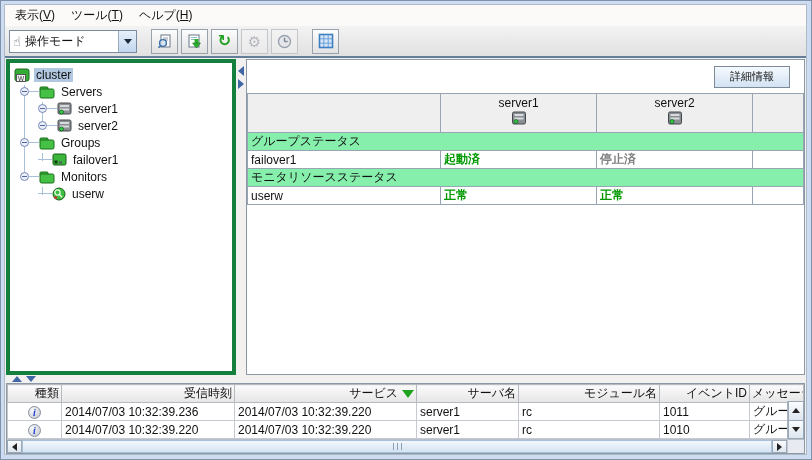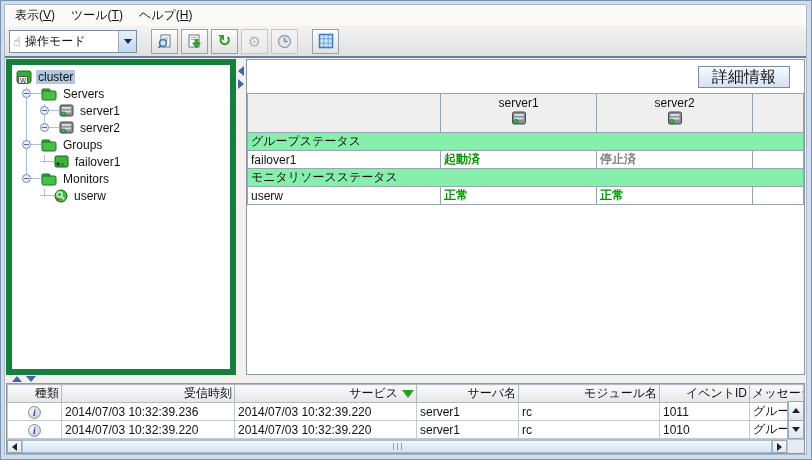--- a/index.html
+++ b/index.html
@@ -32,35 +32,35 @@
   .tb-sep { width:8px; }
   .tb-btn { width:27px; height:25px; border:1px solid #98a2ac;
             background:linear-gradient(#fdfdfd,#e2e2e2);
             display:flex; align-items:center; justify-content:center; }
   .tb-btn.disabled { border-color:#c3c7cb; background:linear-gradient(#f3f3f3,#eaeaea); }
   .glyph-refresh { font-size:16px; font-weight:bold; color:#22a022; line-height:1; }
   .glyph-gear { font-size:15px; color:#b4b8bc; line-height:1; }
 
   
   .main { flex:1; display:flex; padding:1px 1px 0 1px; min-height:0; }
-  .tree-panel { width:230px; flex:none; background:#fff; border:6px solid #15803d;
+  .tree-panel { width:230px; flex:none; background:#fff; border:4px solid #15803d;
                 position:relative; padding-top:3px; overflow:hidden; }
   .vdivider { width:10px; flex:none; position:relative; }
   .tri-left { position:absolute; top:7px; left:2px; width:0; height:0;
               border-top:5px solid transparent; border-bottom:5px solid transparent;
               border-right:6px solid #3f66a5; }
   .tri-right { position:absolute; top:20px; left:2px; width:0; height:0;
                border-top:5px solid transparent; border-bottom:5px solid transparent;
                border-left:6px solid #3f66a5; }
   .right-panel { flex:1; background:#fff; border:1px solid #8b98a5;
                  display:flex; flex-direction:column; min-width:0; }
   .panel-header { height:33px; flex:none; display:flex; align-items:center;
                   padding:0 14px 0 10px; }
   .panel-title { font-size:13px; color:#222; }
-  .detail-btn { margin-left:auto; width:92px; height:22px; font-size:16px;
+  .detail-btn { margin-left:auto; width:76px; height:22px; font-size:11px;
                 font-family:inherit; color:#111; border:1px solid #7d8a97;
                 background:linear-gradient(#f5f9fe,#d3e2f3); }
 
   
   .tree-row { display:flex; align-items:center; height:17px; position:relative; z-index:2; }
   .tree-row .lbl { padding:0 2px; margin-left:4px; white-space:nowrap; }
   .tree-row .lbl.selected { background:#b2c8e0; }
   .knob { width:9px; height:9px; border-radius:50%; border:1px solid #7888b8;
           background:#e9eef8; position:relative; flex:none; }
   .knob::after { content:""; position:absolute; left:1px; right:1px; top:3px;

